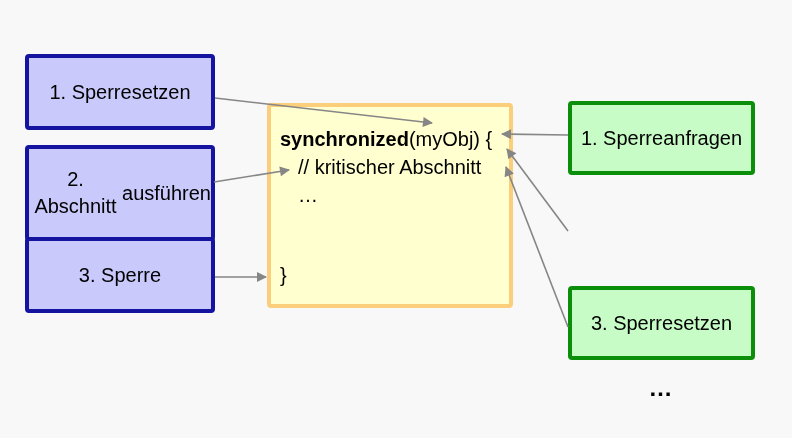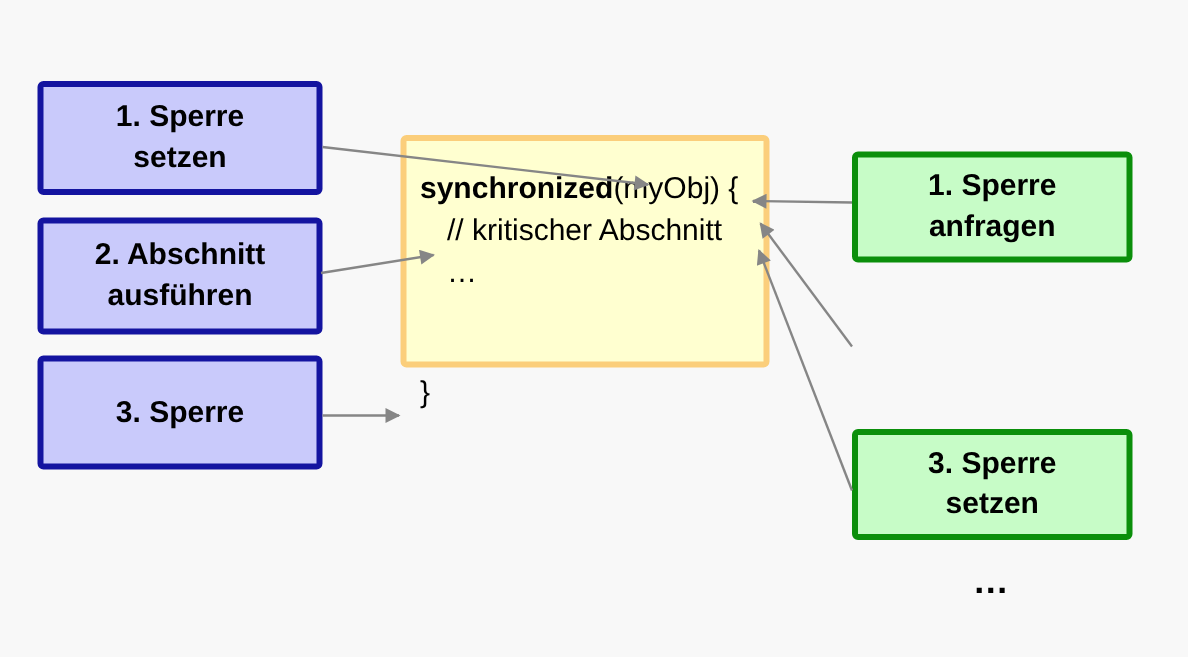--- a/index.html
+++ b/index.html
@@ -25,57 +25,56 @@
     stroke: var(--arrow-color, #868686);
     stroke-width: 1.6;
   }
   #ah path {
     fill: var(--arrow-color, #868686);
   }
   .box {
     position: absolute;
     box-sizing: border-box;
     display: flex;
-    flex-direction: column;
+    flex-direction: row;
     align-items: center;
     justify-content: center;
     text-align: center;
     font-size: 20px;
     line-height: 27px;
     border-style: solid;
     border-width: 4px;
     border-radius: 4px;
     z-index: 1;
-    font-weight: bold;
   }
   .box span { display: block; }
   .box.blue {
     left: 25px;
     width: 190px;
     background: var(--left-box-fill, #c9cafb);
     border-color: var(--left-box-border, #1414a0);
   }
   #lb1 { top: 54px;  height: 76px; }
-  #lb2 { top: 145px; height: 78px; }
+  #lb2 { top: 145px; height: 96px; }
   #lb3 { top: 237px; height: 76px; }
   .box.green {
     left: 568px;
     width: 187px;
     background: var(--right-box-fill, #c7fcc7);
     border-color: var(--right-box-border, #0b8f0b);
   }
   #rb1 { top: 101px; height: 74px; }
   #rb2 { top: 193px; height: 75px; }
   #rb3 { top: 286px; height: 74px; }
   .codebox {
     position: absolute;
     left: 267px;
-    top: 90px;
+    top: 103px;
     width: 246px;
-    height: 155px;
+    height: 205px;
     box-sizing: border-box;
     background: var(--code-box-fill, #ffffd0);
     border: 4px solid var(--code-box-border, #fbce7b);
     border-radius: 4px;
     font-size: 20px;
     line-height: 28px;
     padding: 18px 0 0 9px;
     z-index: 1;
   }
   .codeline { white-space: pre; }

